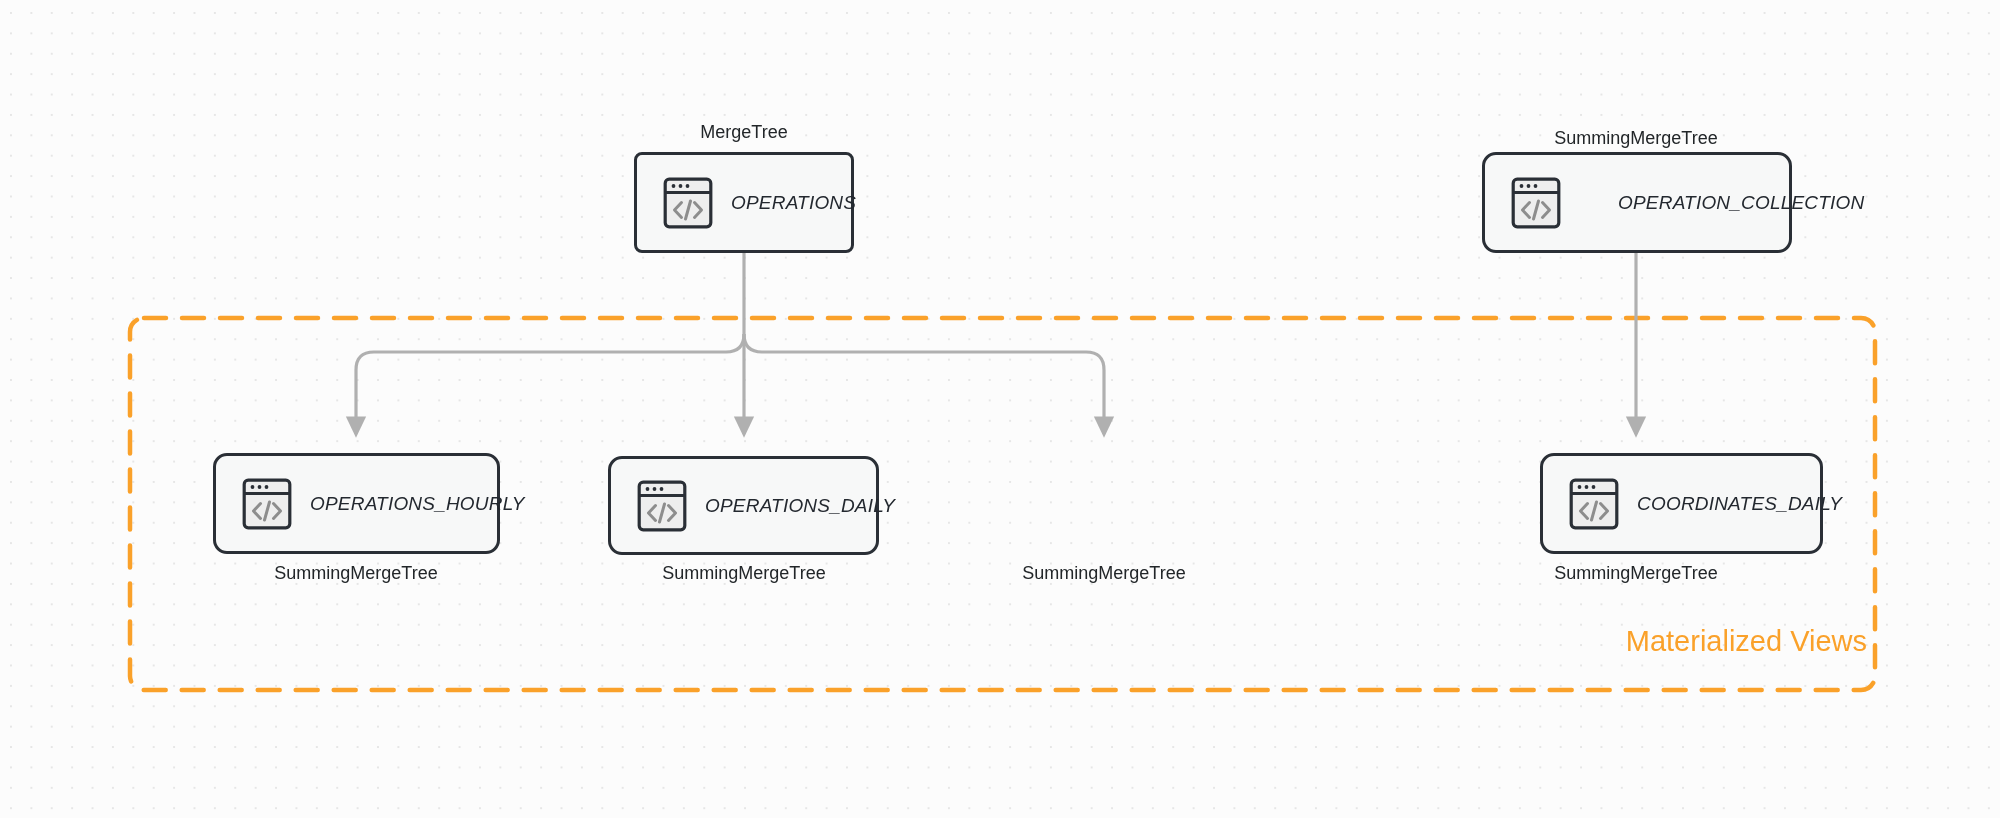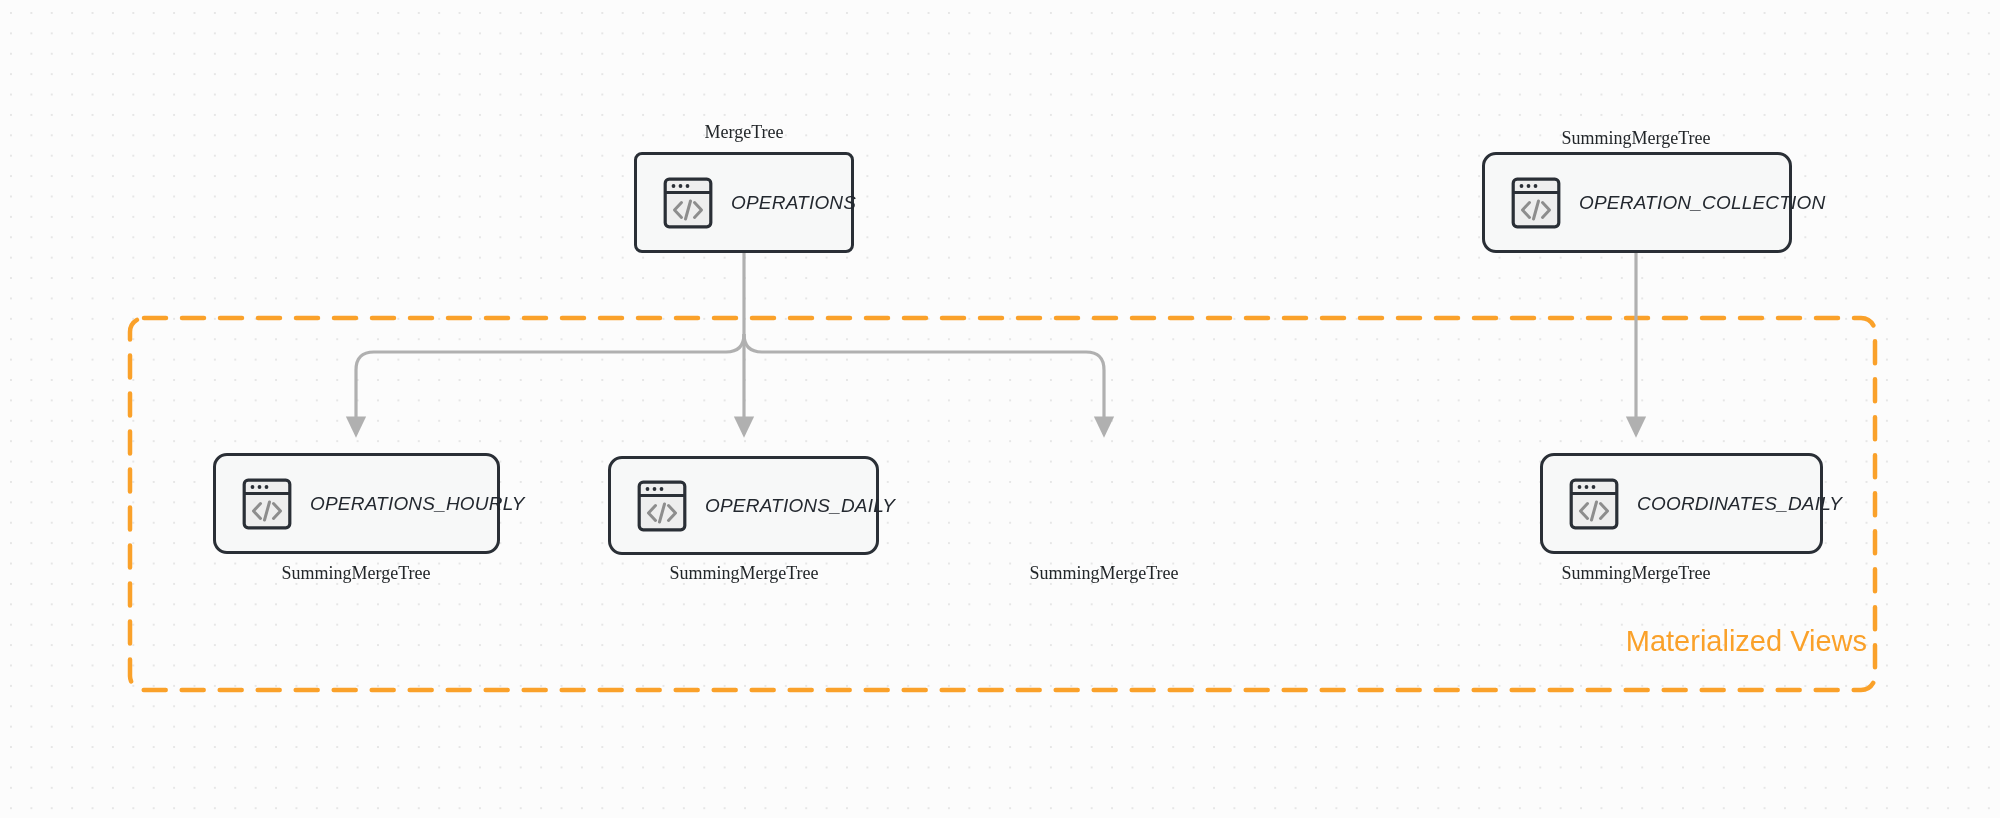--- a/index.html
+++ b/index.html
@@ -60,21 +60,21 @@
     font-style: italic;
     font-size: 19px;
     letter-spacing: 0.2px;
     color: #23282f;
     white-space: nowrap;
   }
 
   
   .caption {
     position: absolute;
-    font-family: Liberation Serif, serif;
+    font-family: Liberation Sans, sans-serif;
     font-size: 18px;
     color: #222629;
     white-space: nowrap;
     text-align: left;
     transform: translateX(-50%);
     z-index: 4;
   }
 
   
   #mv-label {
@@ -133,21 +133,21 @@
       <circle cx="10.5" cy="9" r="1.9" fill="#2a2f36"></circle>
       <circle cx="17.5" cy="9" r="1.9" fill="#2a2f36"></circle>
       <circle cx="24.5" cy="9" r="1.9" fill="#2a2f36"></circle>
       <path d="M 18.5 25.5 L 11.5 33 L 18.5 40.5" fill="none" stroke="#8d8d8d" stroke-width="3" stroke-linecap="round" stroke-linejoin="round"></path>
       <path d="M 31.5 25.5 L 38.5 33 L 31.5 40.5" fill="none" stroke="#8d8d8d" stroke-width="3" stroke-linecap="round" stroke-linejoin="round"></path>
       <path d="M 27.5 24 L 22.5 42" fill="none" stroke="#8d8d8d" stroke-width="3" stroke-linecap="round"></path>
     </svg>
     <span class="node-label">OPERATIONS</span>
   </div>
 
-  <div class="node" style="left:1482px; top:152px; width:310px; height:101px;">
+  <div class="node" style="left:1482px; top:152px; width:310px; height:101px;gap:39px;">
     <svg class="node-icon" viewBox="0 0 50 52">
       <rect x="2.2" y="2.2" width="45.6" height="47.6" rx="4" ry="4" fill="#eeeeee" stroke="#2a2f36" stroke-width="3.2"></rect>
       <path d="M 2.2 15.5 L 47.8 15.5" stroke="#2a2f36" stroke-width="3.2" fill="none"></path>
       <circle cx="10.5" cy="9" r="1.9" fill="#2a2f36"></circle>
       <circle cx="17.5" cy="9" r="1.9" fill="#2a2f36"></circle>
       <circle cx="24.5" cy="9" r="1.9" fill="#2a2f36"></circle>
       <path d="M 18.5 25.5 L 11.5 33 L 18.5 40.5" fill="none" stroke="#8d8d8d" stroke-width="3" stroke-linecap="round" stroke-linejoin="round"></path>
       <path d="M 31.5 25.5 L 38.5 33 L 31.5 40.5" fill="none" stroke="#8d8d8d" stroke-width="3" stroke-linecap="round" stroke-linejoin="round"></path>
       <path d="M 27.5 24 L 22.5 42" fill="none" stroke="#8d8d8d" stroke-width="3" stroke-linecap="round"></path>
     </svg>

